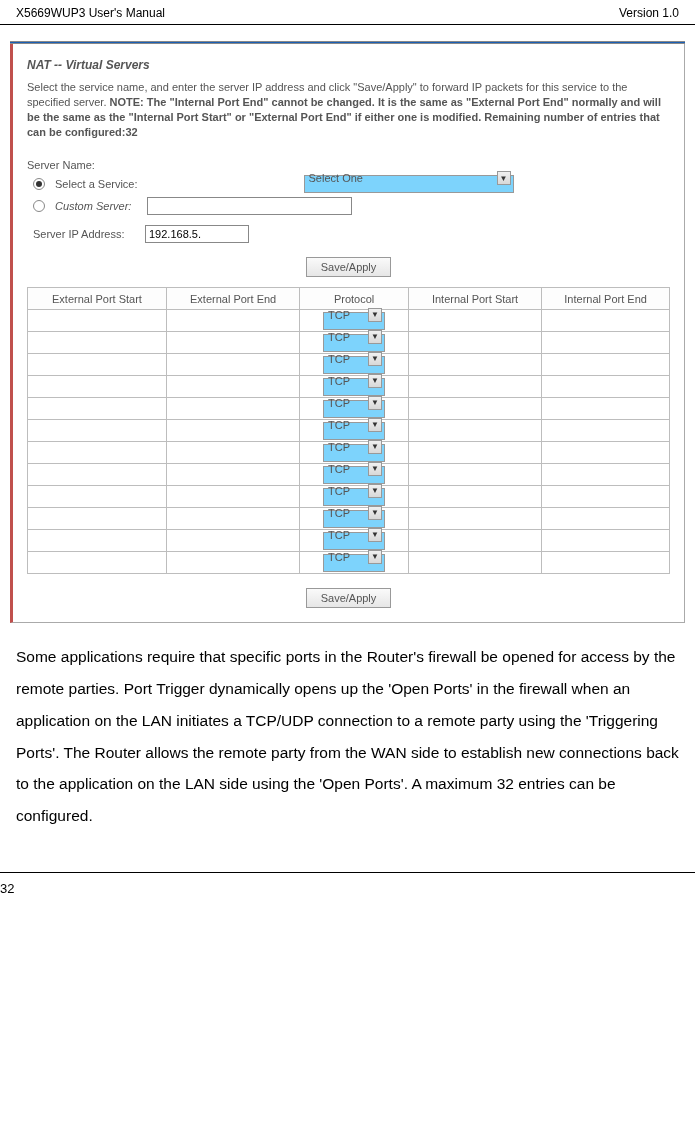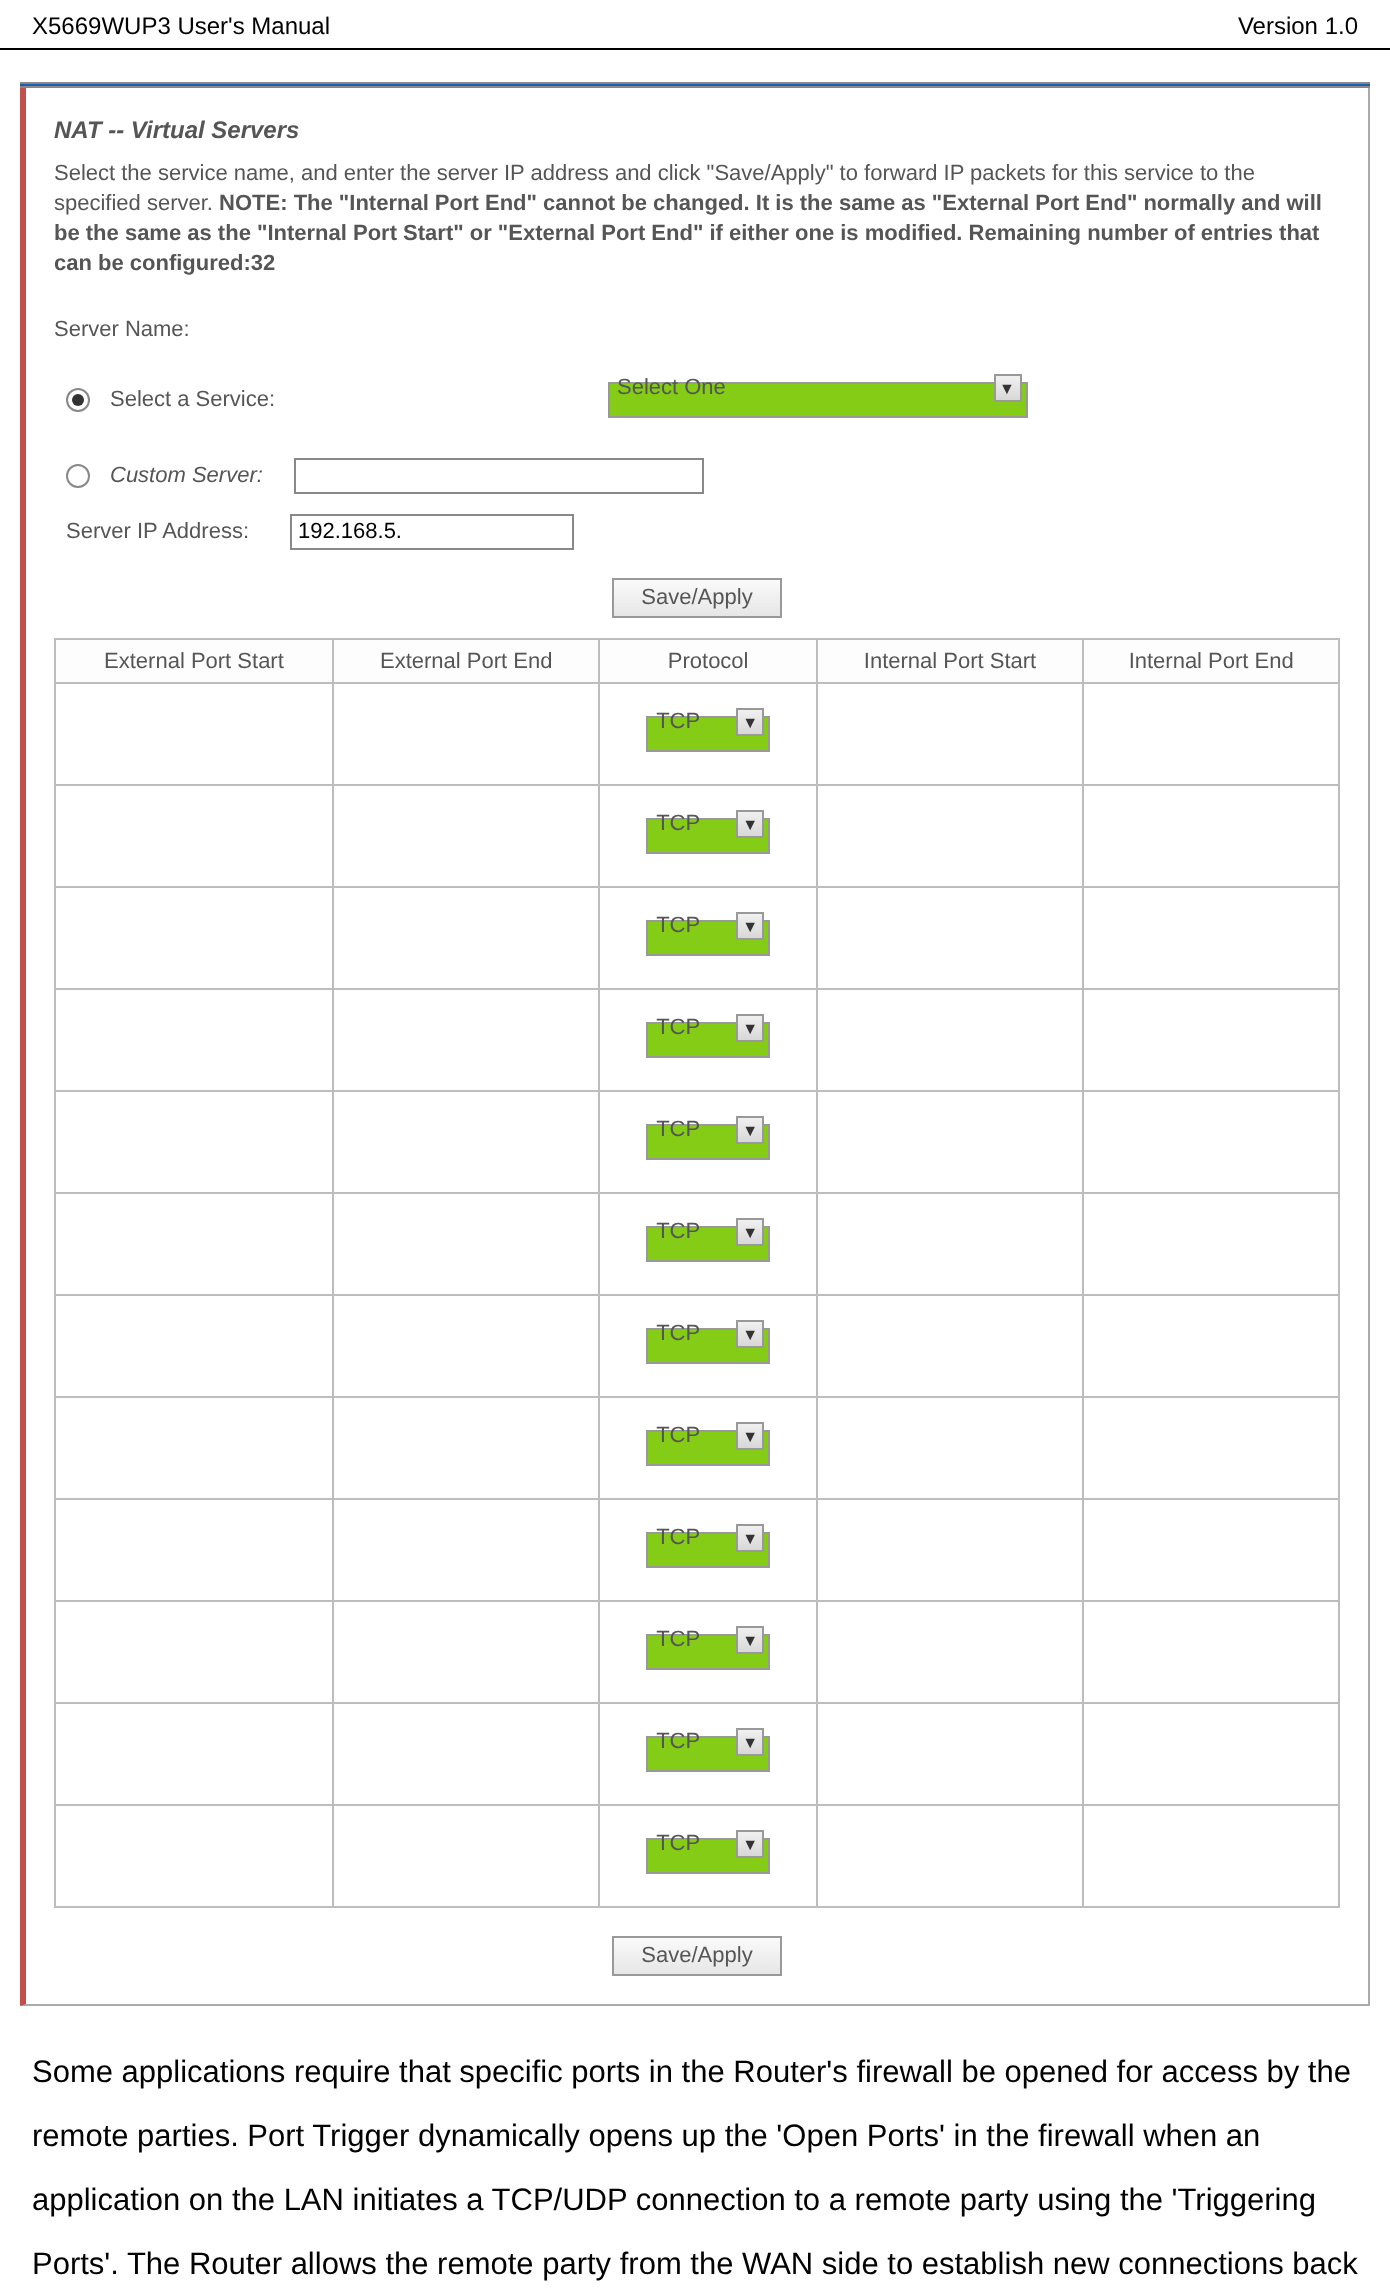--- a/index.html
+++ b/index.html
@@ -58,21 +58,21 @@
   .radio.checked::after { content: ""; position: absolute; width: 6px; height: 6px; background: #333; border-radius: 50%; top: 2px; left: 2px; }
   input.txt, select.sel {
     font-family: Tahoma, Arial, sans-serif;
     font-size: 11px;
     height: 18px;
     border: 1px solid #888;
     background: #fff;
     padding: 0 3px;
   }
   .txt-wide { width: 205px; }
-  .txt-ip { width: 142px; }
+  .txt-ip { width: 104px; }
   .btn-box { text-align: center; margin: 14px 0 10px 0; }
   .btn {
     display: inline-block;
     font-size: 11px;
     padding: 3px 14px;
     background: linear-gradient(#fafafa, #e6e6e6);
     border: 1px solid #999;
     color: #555;
   }
   table.port-tbl {
@@ -85,22 +85,22 @@
     background: #fff;
     text-align: center;
     height: 22px;
     color: #555;
     font-weight: normal;
   }
   table.port-tbl th { background: #fdfdfd; }
   table.port-tbl td.proto { padding: 0 4px; }
   .proto-sel {
     display: flex; align-items: center; justify-content: space-between;
-    border: 1px solid #999; height: 18px; width: 62px; margin: 16px auto;
-    background: #84cc16; padding: 0 2px 12px 4px;
+    border: 1px solid #999; height: 18px; width: 62px; margin: 0 auto;
+    background: #7dd3fc; padding: 0 2px 12px 4px;
     font-size: 11px; color: #555;
   }
   .proto-sel .arrow {
     width: 14px; height: 14px; border: 1px solid #999;
     background: linear-gradient(#f0f0f0,#d8d8d8);
     display: flex; align-items: center; justify-content: center;
     font-size: 8px; color: #333;
   }
 
   .body-text {
@@ -109,23 +109,23 @@
     line-height: 2.05;
     color: #000;
   }
   .section-title {
     font-weight: bold;
     font-size: 16px;
     margin: 10px 0 8px 0;
   }
   .page-footer {
     border-top: 1px solid #000;
-    text-align: right;
-    font-size: 10px;
-    padding: 22px 0 10px 0;
+    text-align: left;
+    font-size: 13px;
+    padding: 8px 0 10px 0;
     margin-top: 24px;
   }
 </style>
 </head>
 <body>
 
 <div class="page-header">
   <div>X5669WUP3 User's Manual</div>
   <div class="right">Version 1.0</div>
 </div>

